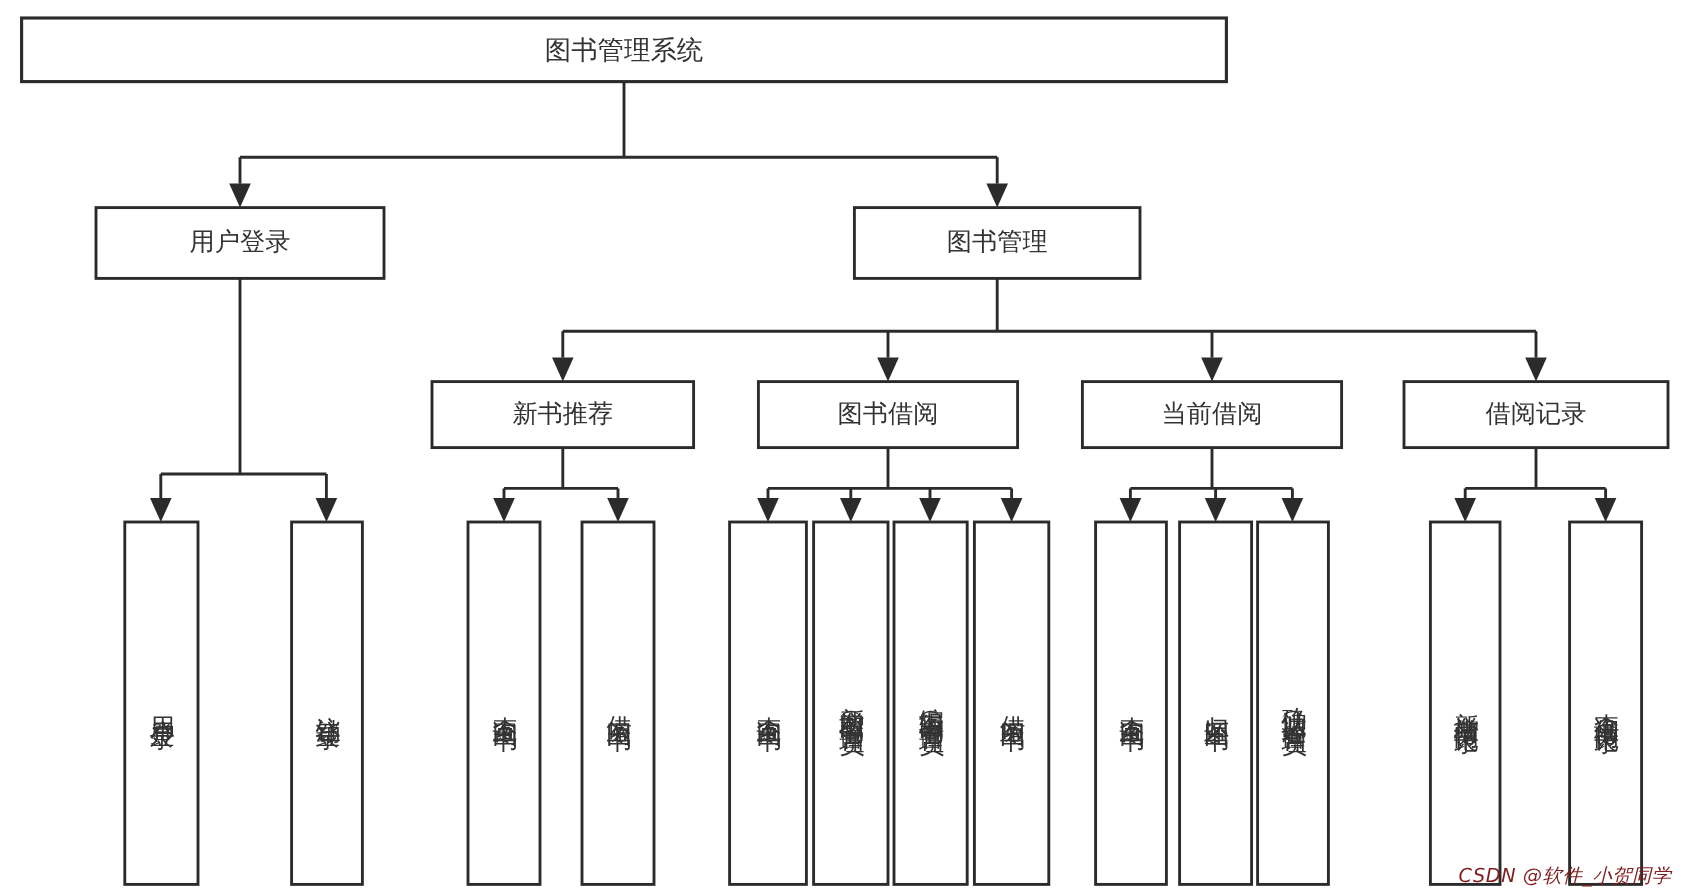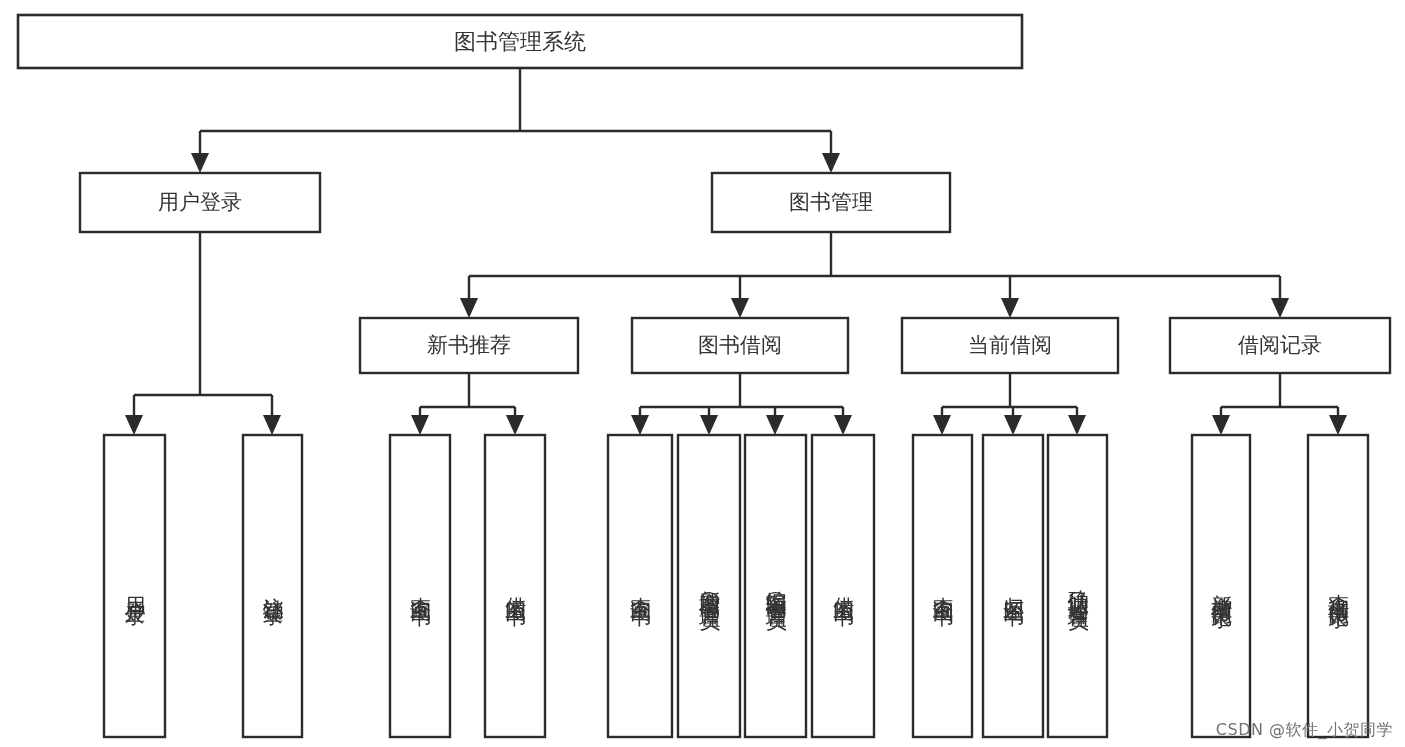--- a/index.html
+++ b/index.html
@@ -73,23 +73,24 @@
     color: #333333;
     white-space: nowrap;
     text-align: center;
   }
   .watermark {
     position: absolute;
     right: 12px;
     bottom: 6px;
     font-family: "DejaVu Sans", "Liberation Sans", sans-serif;
     font-size: 16px;
-    color: #737373;
+    color: #7f1d1d;
     letter-spacing: 0.5px;
     white-space: nowrap;
+    font-style: italic;
   }
 </style>
 </head>
 <body>
 
 <div id="diagram-root">
   <svg class="flow" viewBox="0 0 1405 747" xmlns="http://www.w3.org/2000/svg">
 
     <defs>
       <g id="arrow-down-glyph">

